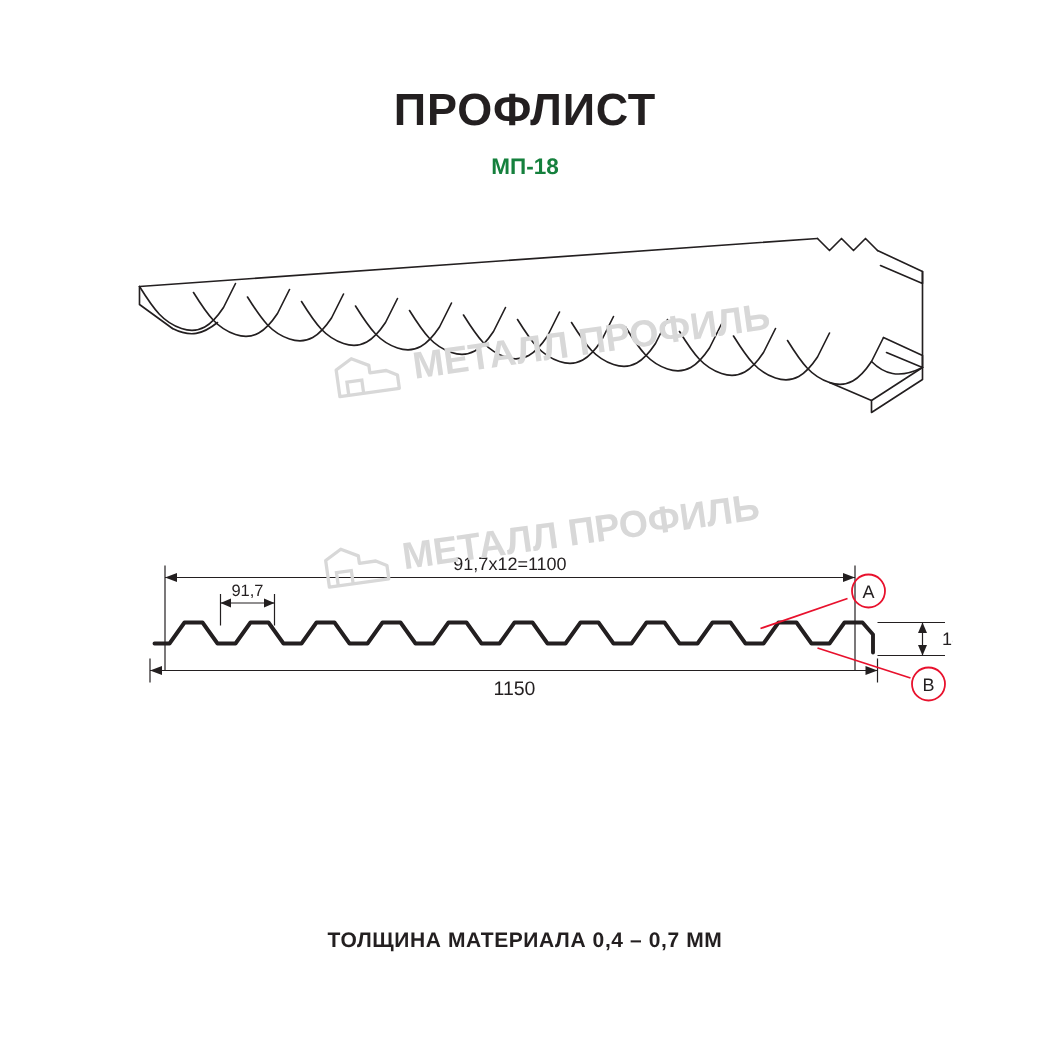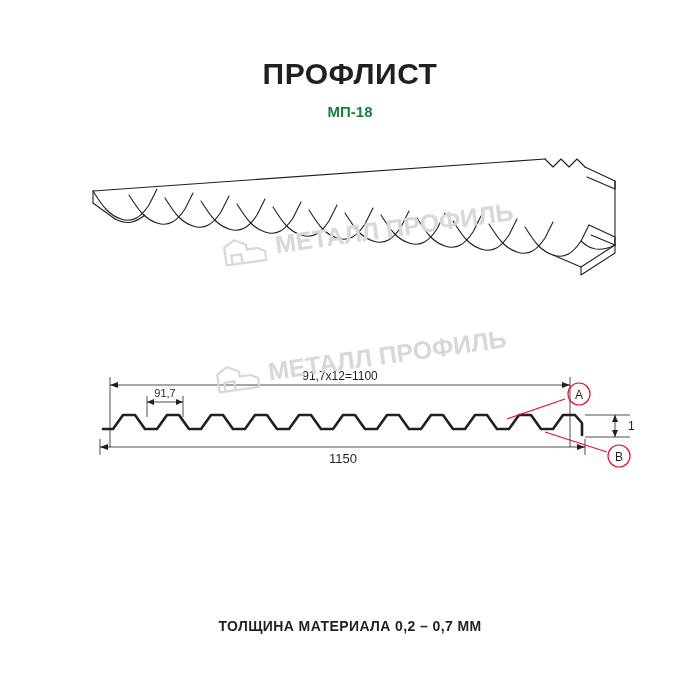--- a/index.html
+++ b/index.html
@@ -218,15 +218,15 @@
 
   <div class="wm wm2">
     <span class="wm-icon">
       <svg width="46" height="30" viewBox="0 0 46 30">
         <path d="M3,27 L3,9 L14,3 L25,9 L25,14 L36,14 L43,18 L43,27 Z" fill="none" stroke="#d8d8d8" stroke-width="2.2" stroke-linejoin="round"></path>
         <path d="M9,27 L9,18 L19,18 L19,27" fill="none" stroke="#d8d8d8" stroke-width="2.2"></path>
       </svg>
     </span><span>МЕТАЛЛ ПРОФИЛЬ</span>
   </div>
 
-  <div class="footer-note">ТОЛЩИНА МАТЕРИАЛА 0,2 – 0,7 ММ</div>
+  <div class="footer-note">ТОЛЩИНА МАТЕРИАЛА 0,4 – 0,7 ММ</div>
 
 </div>
 
 </body></html>

